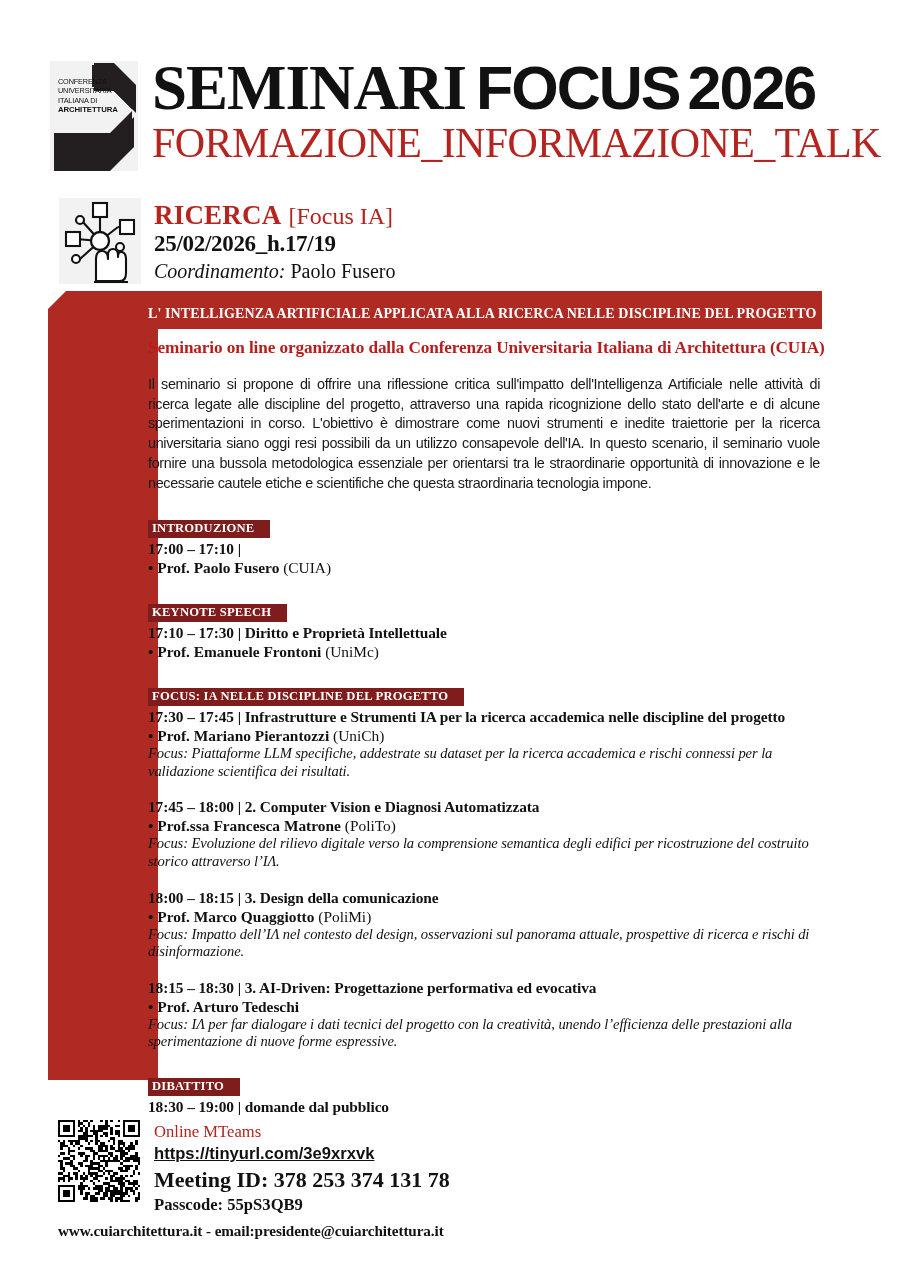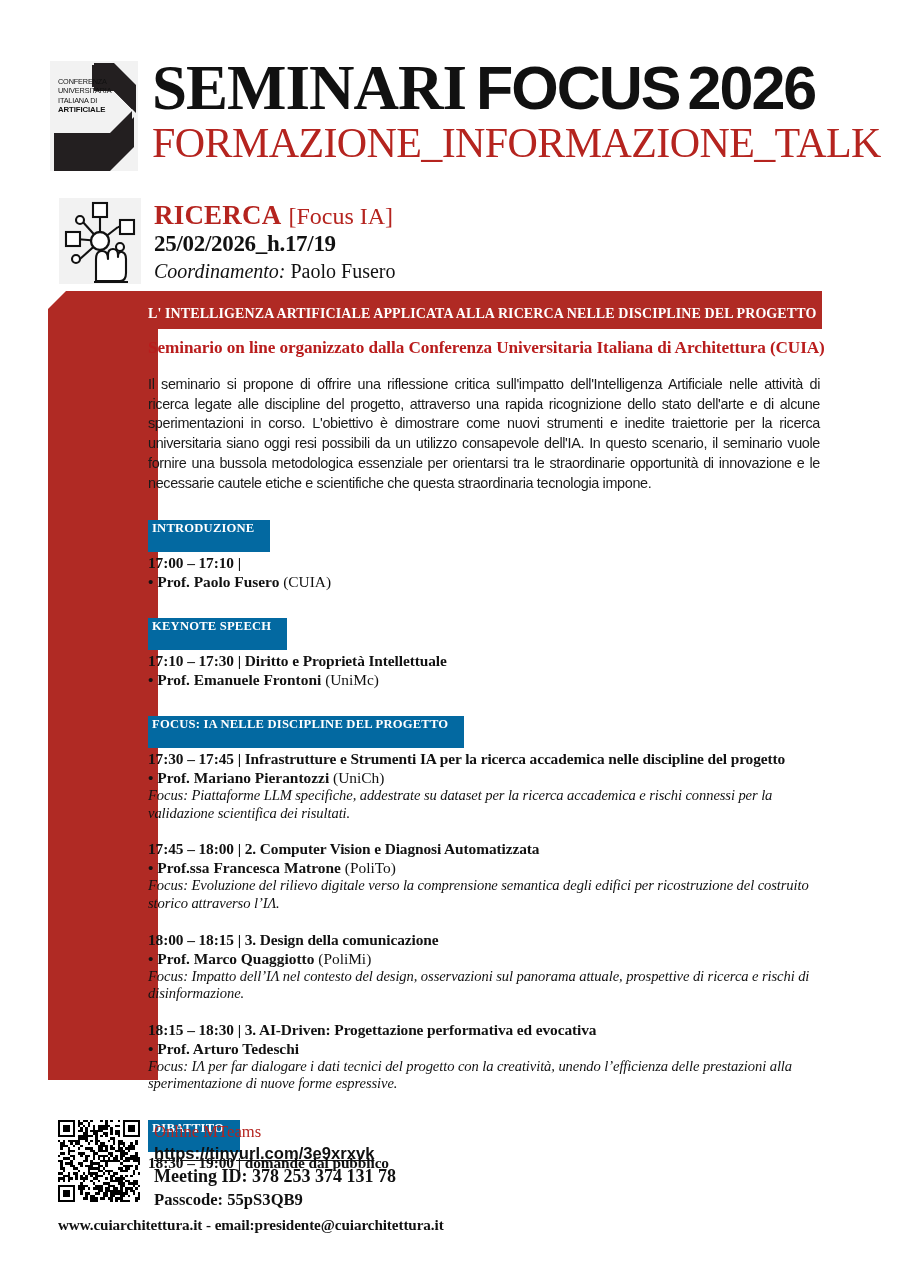--- a/index.html
+++ b/index.html
@@ -82,24 +82,24 @@
   }
   .para {
     font-family:"Liberation Sans", sans-serif;
     font-size:14.4px; line-height:19.7px; color:#1a1a1a;
     text-align:justify; letter-spacing:-0.35px;
   }
 
   .sec { margin-top:0; }
   .sec-gap { height:25px; }
   .tag {
-    display:inline-block; background:#0369a1; color:#fff;
+    display:inline-block; background:#7f1d1d; color:#fff;
     font-family:"Liberation Serif", serif; font-weight:bold;
     font-size:12.6px; letter-spacing:0.2px;
-    padding:1px 16px 16px 4px; margin-bottom:1px;
+    padding:1px 16px 2px 4px; margin-bottom:1px;
   }
   .slot { margin-bottom:0; }
   .slot + .slot { margin-top:17px; }
   .slot-title {
     font-family:"Liberation Serif", serif; font-weight:bold;
     font-size:15.4px; line-height:19px; color:#111; letter-spacing:-0.1px;
   }
   .slot-speaker {
     font-family:"Liberation Serif", serif; font-size:15.4px;
     line-height:19px; color:#111;
@@ -111,21 +111,21 @@
     letter-spacing:-0.1px;
   }
 
   
   .footer { position:absolute; left:58px; top:1120px; width:800px; }
   .footer-row { display:flex; align-items:flex-start; }
   .qr { width:82px; height:82px; flex:0 0 82px; }
   .footer-txt { margin-left:14px; padding-top:1px; }
   .f-online { font-family:"Liberation Serif", serif; font-size:16.6px; color:#b5241f; line-height:1.32; }
   .f-url { font-family:Liberation Sans, sans-serif; font-weight:bold; font-size:16.6px; color:#111; text-decoration:underline; line-height:1.32; display:block; }
-  .f-id { font-family:"Liberation Serif", serif; font-weight:bold; font-size:18px; color:#111; line-height:1.32; }
+  .f-id { font-family:"Liberation Serif", serif; font-weight:bold; font-size:22px; color:#111; line-height:1.32; }
   .f-pass { font-family:"Liberation Serif", serif; font-weight:bold; font-size:16.6px; color:#111; line-height:1.32; }
   .f-web {
     font-family:"Liberation Serif", serif; font-weight:bold;
     font-size:15.2px; color:#111; margin-top:6px; letter-spacing:-0.1px;
   }
 </style>
 </head>
 <body>
 
 <div class="poster">
@@ -137,21 +137,21 @@
         <polygon points="44,8 62,8 84,30 84,52 62,30 44,30" fill="#231f20"></polygon>
         <polygon points="62,8 84,30 84,52 62,30" fill="#231f20"></polygon>
         <polygon points="46,6 66,6 88,28 88,56 66,34 46,34" fill="#231f20"></polygon>
         <polygon points="6,96 62,96 84,74 84,54 62,76 6,76" fill="#231f20"></polygon>
         <polygon points="6,114 62,114 86,90 86,60 62,84 6,84" fill="#231f20"></polygon>
       </svg>
       <div class="logo-text">
         <div>CONFERENZA</div>
         <div>UNIVERSITARIA</div>
         <div>ITALIANA DI</div>
-        <div class="b">ARTIFICIALE</div>
+        <div class="b">ARCHITETTURA</div>
       </div>
     </div>
     <div class="title-block">
       <div class="title-line1">
         <span class="t-seminari">SEMINARI</span><span class="t-focus">FOCUS</span><span class="t-year">2026</span>
       </div>
       <div class="title-line2">FORMAZIONE_INFORMAZIONE_TALK</div>
     </div>
   </div>
 

